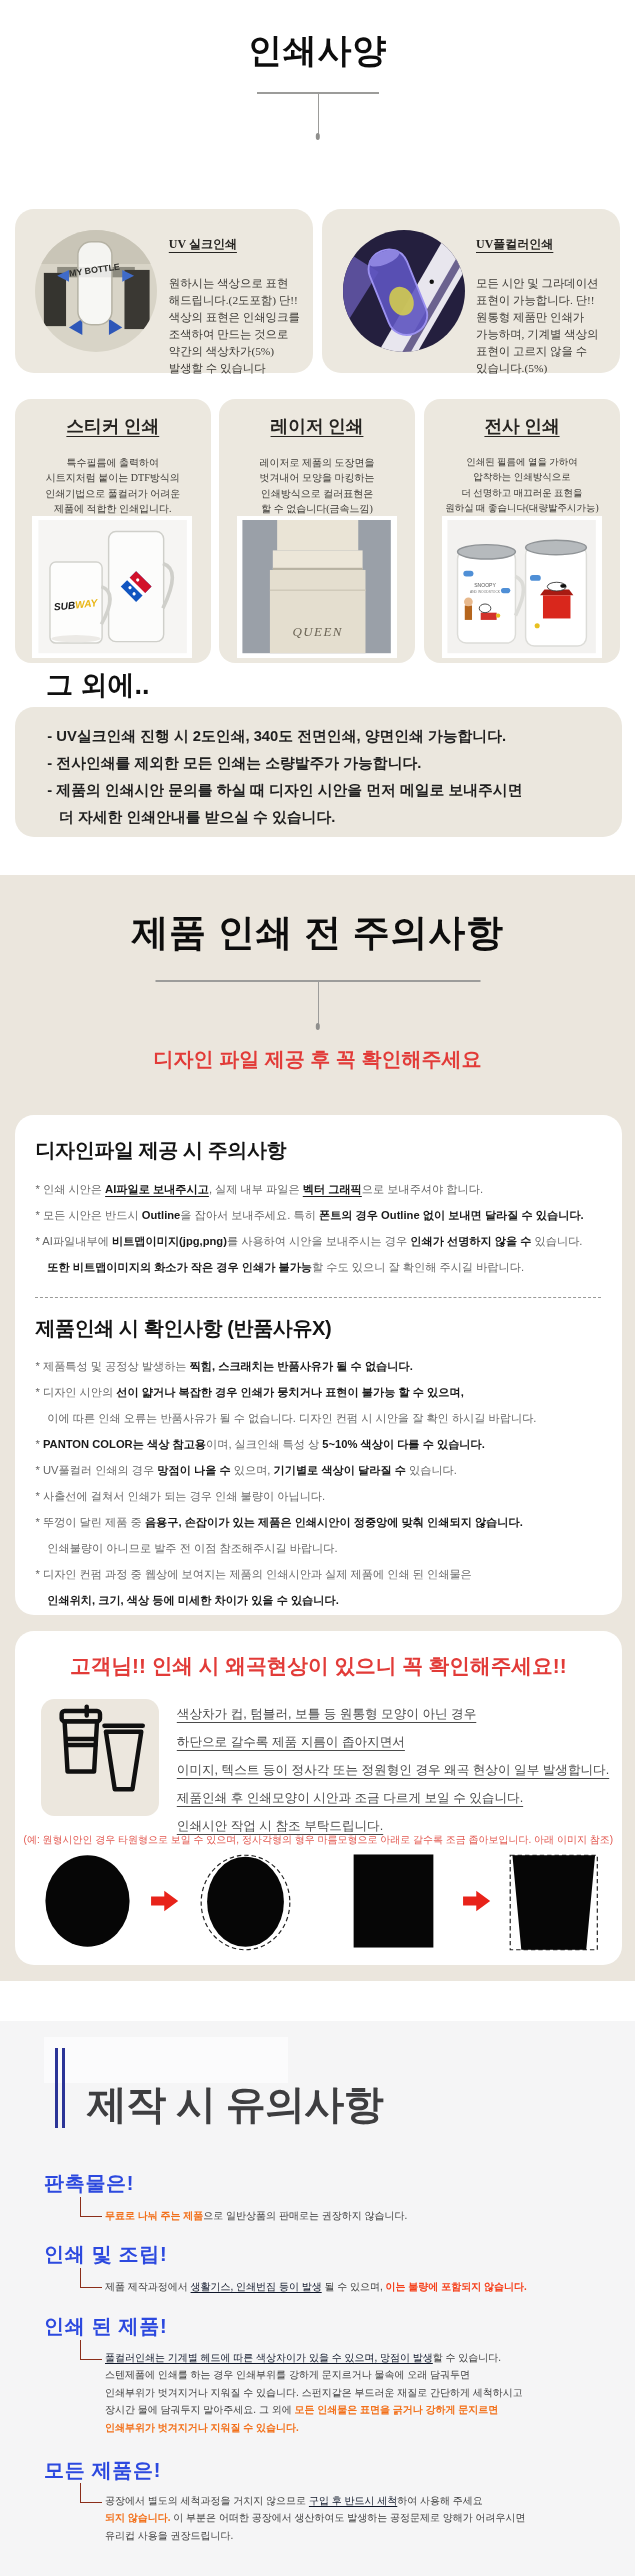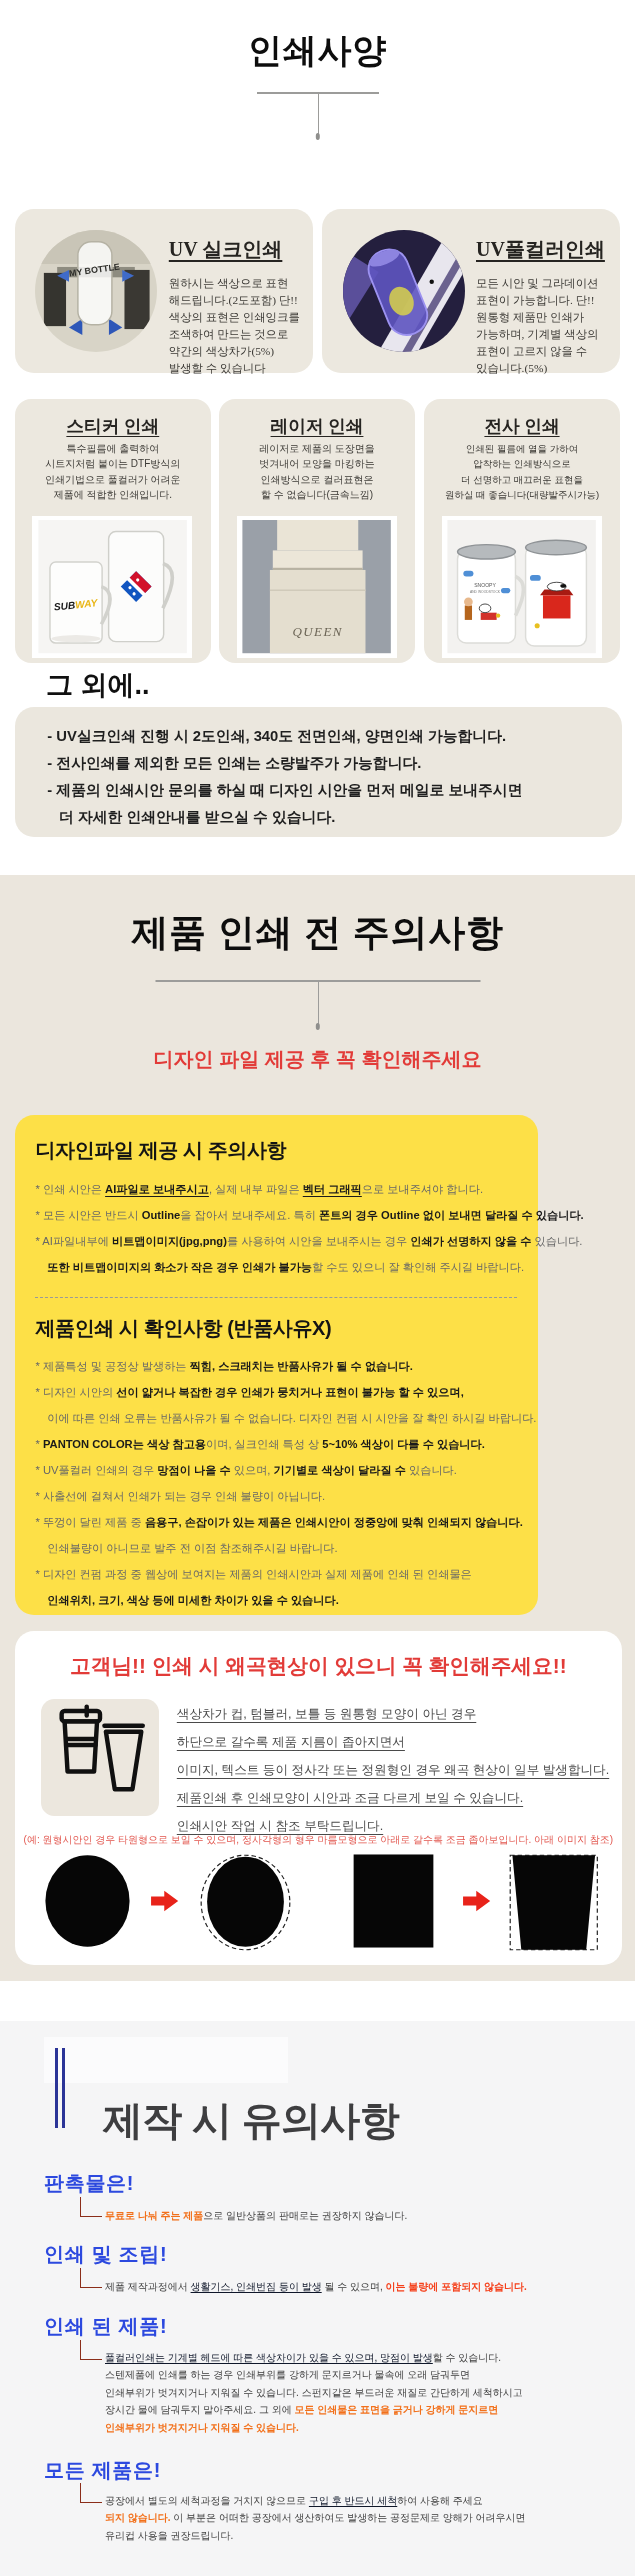--- a/index.html
+++ b/index.html
@@ -16,40 +16,40 @@
   .t2{top:32.5px;font-size:37px;}
   .orn{position:absolute;left:0;width:100%;}
   .orn .bar{position:absolute;left:50%;transform:translateX(-50%);height:1.5px;background:#9c9c9a;}
   .orn .stem{position:absolute;left:50%;width:0.7px;background:#9c9c9a;}
   .orn .dot{position:absolute;left:50%;transform:translateX(-50%);width:4.4px;height:6.6px;border-radius:50%;background:#8f8f8d;}
 
   
   .uvcard{position:absolute;top:209px;width:298px;height:164px;background:#ece8df;border-radius:19px;}
   .uvcard .circle{position:absolute;left:20.7px;top:20.7px;width:122px;height:122px;border-radius:50%;overflow:hidden;}
   .uvcard h2{position:absolute;left:154px;top:26.6px;margin:0;font-family:"Liberation Serif","DejaVu Serif",serif;
-             font-size:20px;font-weight:700;color:#262421;text-decoration:underline;text-underline-offset:4.4px;}
+             font-size:12px;font-weight:700;color:#262421;text-decoration:underline;text-underline-offset:4.4px;}
   .uvcard .ubody{position:absolute;left:154px;top:66px;font-family:"Liberation Serif","DejaVu Serif",serif;
              font-size:11.4px;line-height:17px;color:#3b3935;}
 
   
   .mcard{position:absolute;top:399px;width:196px;height:264px;background:#ece8df;border-radius:16.2px;text-align:center;}
   .mcard h3{margin:14.8px 0 0 0;font-family:"Liberation Serif","DejaVu Serif",serif;font-size:17.7px;font-weight:700;
             color:#262421;text-decoration:underline;text-underline-offset:3.7px;}
-  .mcard .mbody{margin-top:3px;font-family:Liberation Sans, sans-serif;font-size:10px;line-height:15.5px;color:#3b3935;}
+  .mcard .mbody{margin-top:17px;font-family:Liberation Serif, serif;font-size:10px;line-height:15.5px;color:#3b3935;}
   .mcard .photo{position:absolute;left:17.7px;top:117px;width:160px;height:142px;background:#ffffff;padding:4.4px;box-sizing:border-box;}
   .mcard .photo svg{display:block;width:100%;height:100%;}
 
   
   .etc-heading{position:absolute;left:46px;top:667px;margin:0;font-size:27px;font-weight:900;color:#101010;}
   .etc-box{position:absolute;left:14.8px;top:707px;width:607px;height:130px;background:#ebe7de;border-radius:19px;
            box-sizing:border-box;padding:16.2px 14.8px 0 32.5px;font-size:14.8px;line-height:27px;font-weight:600;color:#1f1f1f;}
 
   
   .red-sub{position:absolute;top:171px;width:100%;text-align:center;margin:0;font-size:20px;font-weight:800;color:#e23b38;}
-  .cardA{position:absolute;left:14.8px;top:240px;width:523px;height:500px;background:#fde047;border-radius:19px;
+  .cardA{position:absolute;left:14.8px;top:240px;width:607px;height:500px;background:#ffffff;border-radius:19px;
          box-sizing:border-box;padding:22px 20.7px 0 20.7px;}
   .cardA h4{margin:0;font-size:20px;font-weight:800;color:#141414;letter-spacing:-0.4px;}
   .cardA .blist{margin-top:11.8px;font-size:11.2px;line-height:26px;}
   .cardA .dash{border:none;border-top:1.5px dashed #9a9a98;margin:17.7px 0 16.2px 0;}
   .ln{white-space:nowrap;}
   .indent{padding-left:11.8px;}
 
   .cardB{position:absolute;left:14.8px;top:756px;width:607px;height:334px;background:#ffffff;border-radius:19px;}
   .cardB .red-head{position:absolute;top:20.7px;width:100%;text-align:center;margin:0;font-size:20.7px;font-weight:800;color:#e23b38;}
   .tile{position:absolute;left:26.6px;top:68px;width:118px;height:117px;background:#ece7de;border-radius:13.3px;}
@@ -68,21 +68,21 @@
   .rn-n{color:#3d3d3d;}
   .rn-o{color:#f2711c;font-weight:800;}
   .rn-r{color:#f5401b;font-weight:800;}
   .rn-lb{color:#0f172a;text-decoration:underline;text-underline-offset:2.2px;}
   .rn-e{color:#1f1f1f;}
 
   
   .faint{position:absolute;left:44px;top:16.2px;width:244px;height:46px;background:#fbfbfc;}
   .bars{position:absolute;left:55px;top:27px;height:80px;}
   .bars .b{position:absolute;top:0;width:3px;height:80px;background:#2b3497;}
-  .sec3 .big{position:absolute;left:87px;top:56px;margin:16px;font-size:40px;font-weight:900;color:#3e3e40;letter-spacing:-0.7px;}
+  .sec3 .big{position:absolute;left:87px;top:56px;margin:0;font-size:40px;font-weight:900;color:#3e3e40;letter-spacing:-0.7px;}
   .blk-head{position:absolute;left:44px;margin:0;font-size:20px;font-weight:800;color:#2c49df;letter-spacing:0.7px;}
   .conn{position:absolute;left:80px;width:20.7px;height:19px;border-left:1.5px solid #8b2e1a;border-bottom:1.5px solid #8b2e1a;}
   .blk-lines{position:absolute;left:105px;font-size:10px;line-height:17.4px;color:#3d3d3d;}
 </style>
 </head>
 <body>
 
 <div class="sec sec1">
   <h1 class="main-title t1">인쇄사양</h1>
   <div class="orn">

